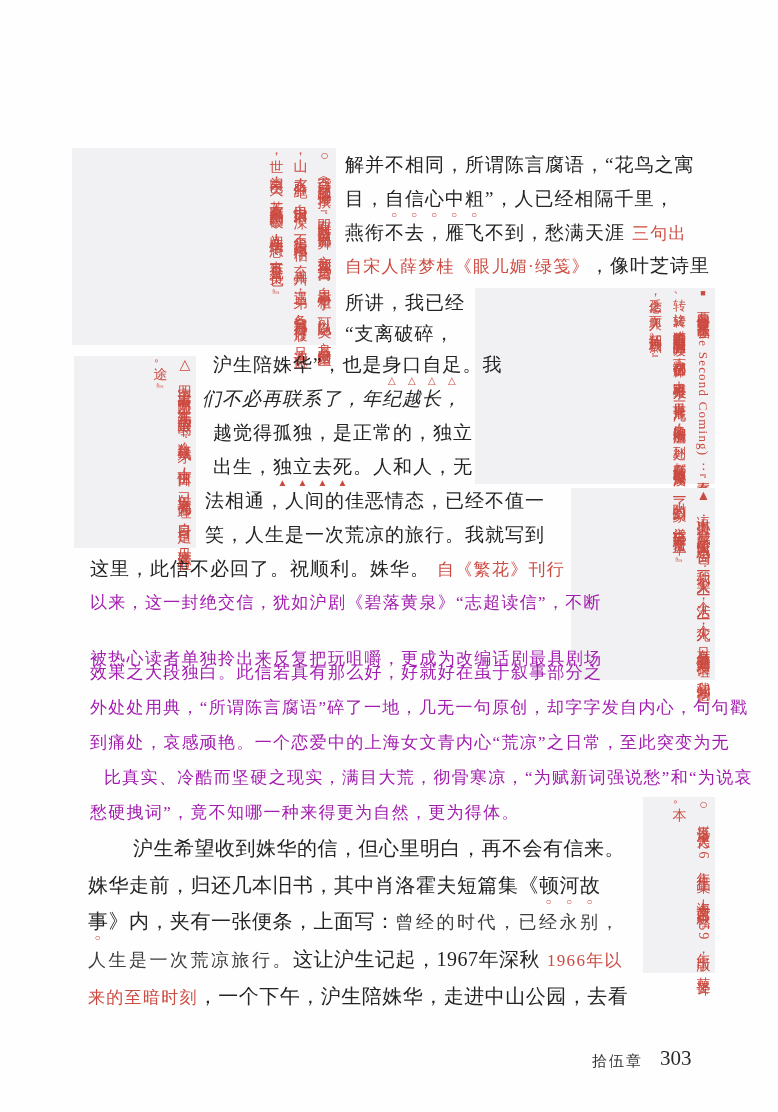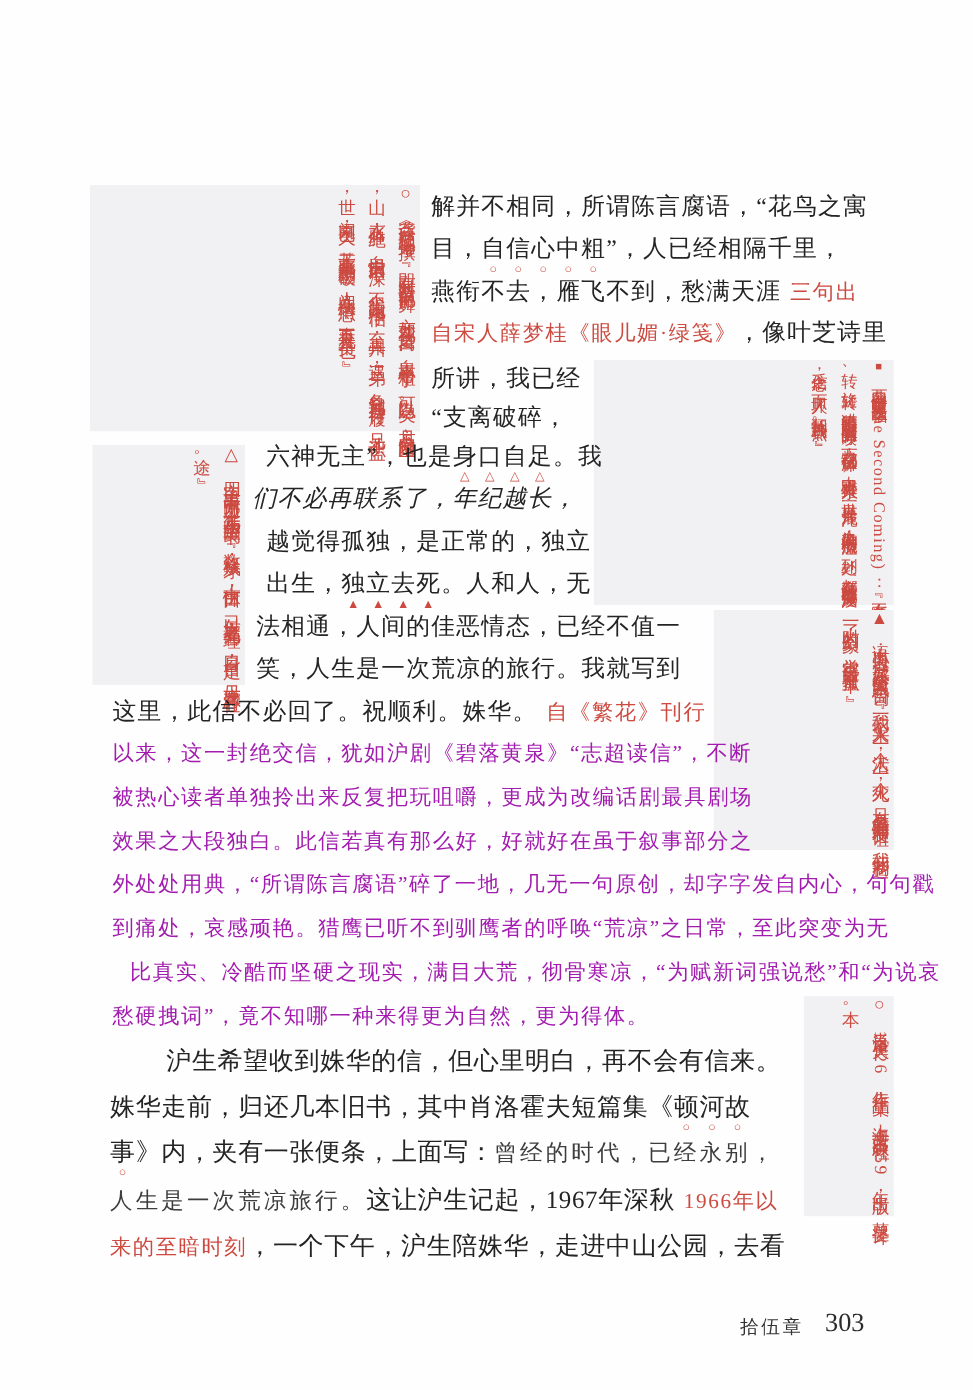--- a/index.html
+++ b/index.html
@@ -63,33 +63,33 @@
 <aside class="vb" style="left:643px;top:797px;width:72px;height:176px;">
   <span class="mk">○</span><span>肖洛霍夫1926年作品集，上海文艺出版社1959年出版，草婴译本。</span>
 </aside>
 
 <div class="bl" style="left:345px;top:152px;"><span>解并不相同，所谓陈言腐语，“花鸟之寓</span></div>
 <div class="bl" style="left:345px;top:186px;"><span>目，</span><span class="emc">自信心中粗</span><span>”，人已经相隔千里，</span></div>
 <div class="bl" style="left:345px;top:220px;"><span>燕衔不去，雁飞不到，愁满天涯</span><span class="red sp">三句出</span></div>
 <div class="bl" style="left:345px;top:253px;"><span class="red">自宋人薛梦桂《眼儿媚·绿笺》</span><span>，像叶芝诗里</span></div>
 <div class="bl" style="left:345px;top:290px;"><span>所讲，我已经</span></div>
 <div class="bl" style="left:345px;top:321px;"><span>“支离破碎，</span></div>
-<div class="bl" style="left:213px;top:352px;"><span>六神无主”，也是</span><span class="emt">身口自足</span><span>。我</span></div>
+<div class="bl" style="left:213px;top:352px;"><span>沪生陪姝华”，也是</span><span class="emt">身口自足</span><span>。我</span></div>
 <div class="bl" style="left:202px;top:386px;font-style:italic;"><span>们不必再联系了，年纪越长，</span></div>
 <div class="bl" style="left:213px;top:420px;"><span>越觉得孤独，是正常的，独立</span></div>
 <div class="bl" style="left:213px;top:454px;"><span>出生，</span><span class="emf">独立去死</span><span>。人和人，无</span></div>
 <div class="bl" style="left:205px;top:488px;"><span>法相通，人间的佳恶情态，已经不值一</span></div>
 <div class="bl" style="left:205px;top:522px;text-align:right;"><span>笑，人生是一次荒凉的旅行。我就写到</span></div>
 <div class="bl" style="left:90px;top:556px;text-align:center;"><span>这里，此信不必回了。祝顺利。姝华。</span><span class="red sp">自《繁花》刊行</span></div>
 
 <div class="rl" style="left:90px;top:591px;"><span>以来，这一封绝交信，犹如沪剧《碧落黄泉》“志超读信”，不断</span></div>
-<div class="rl" style="left:90px;top:626px;"><span>被热心读者单独拎出来反复把玩咀嚼，更成为改编话剧最具剧场</span></div>
+<div class="rl" style="left:90px;top:647px;"><span>被热心读者单独拎出来反复把玩咀嚼，更成为改编话剧最具剧场</span></div>
 <div class="rl" style="left:90px;top:661px;"><span>效果之大段独白。此信若真有那么好，好就好在虽于叙事部分之</span></div>
 <div class="rl" style="left:90px;top:696px;"><span>外处处用典，“所谓陈言腐语”碎了一地，几无一句原创，却字字发自内心，句句戳</span></div>
-<div class="rl" style="left:90px;top:731px;"><span>到痛处，哀感顽艳。猎鹰已听不到驯鹰者的呼唤“荒凉”之日常，至此突变为无</span></div>
+<div class="rl" style="left:90px;top:731px;"><span>到痛处，哀感顽艳。一个恋爱中的上海女文青内心“荒凉”之日常，至此突变为无</span></div>
 <div class="rl" style="left:104px;top:766px;"><span>比真实、冷酷而坚硬之现实，满目大荒，彻骨寒凉，“为赋新词强说愁”和“为说哀</span></div>
 <div class="rl" style="left:90px;top:801px;"><span>愁硬拽词”，竟不知哪一种来得更为自然，更为得体。</span></div>
 
 <div class="bl bot" style="left:133px;top:835px;"><span>沪生希望收到姝华的信，但心里明白，再不会有信来。</span></div>
 <div class="bl bot" style="left:88px;top:872px;"><span>姝华走前，归还几本旧书，其中肖洛霍夫短篇集《</span><span class="emc">顿河故</span></div>
 <div class="bl bot" style="left:88px;top:908px;text-align:center;"><span class="emc">事</span><span>》内，夹有一张便条，上面写：</span><span class="note">曾经的时代，已经永别，</span></div>
 <div class="bl bot" style="left:88px;top:946px;"><span class="note">人生是一次荒凉旅行。</span><span>这让沪生记起，1967年深秋</span><span class="red sp">1966年以</span></div>
 <div class="bl bot" style="left:88px;top:983px;"><span class="red">来的至暗时刻</span><span>，一个下午，沪生陪姝华，走进中山公园，去看</span></div>
 
 <div class="chap">拾伍章</div>

